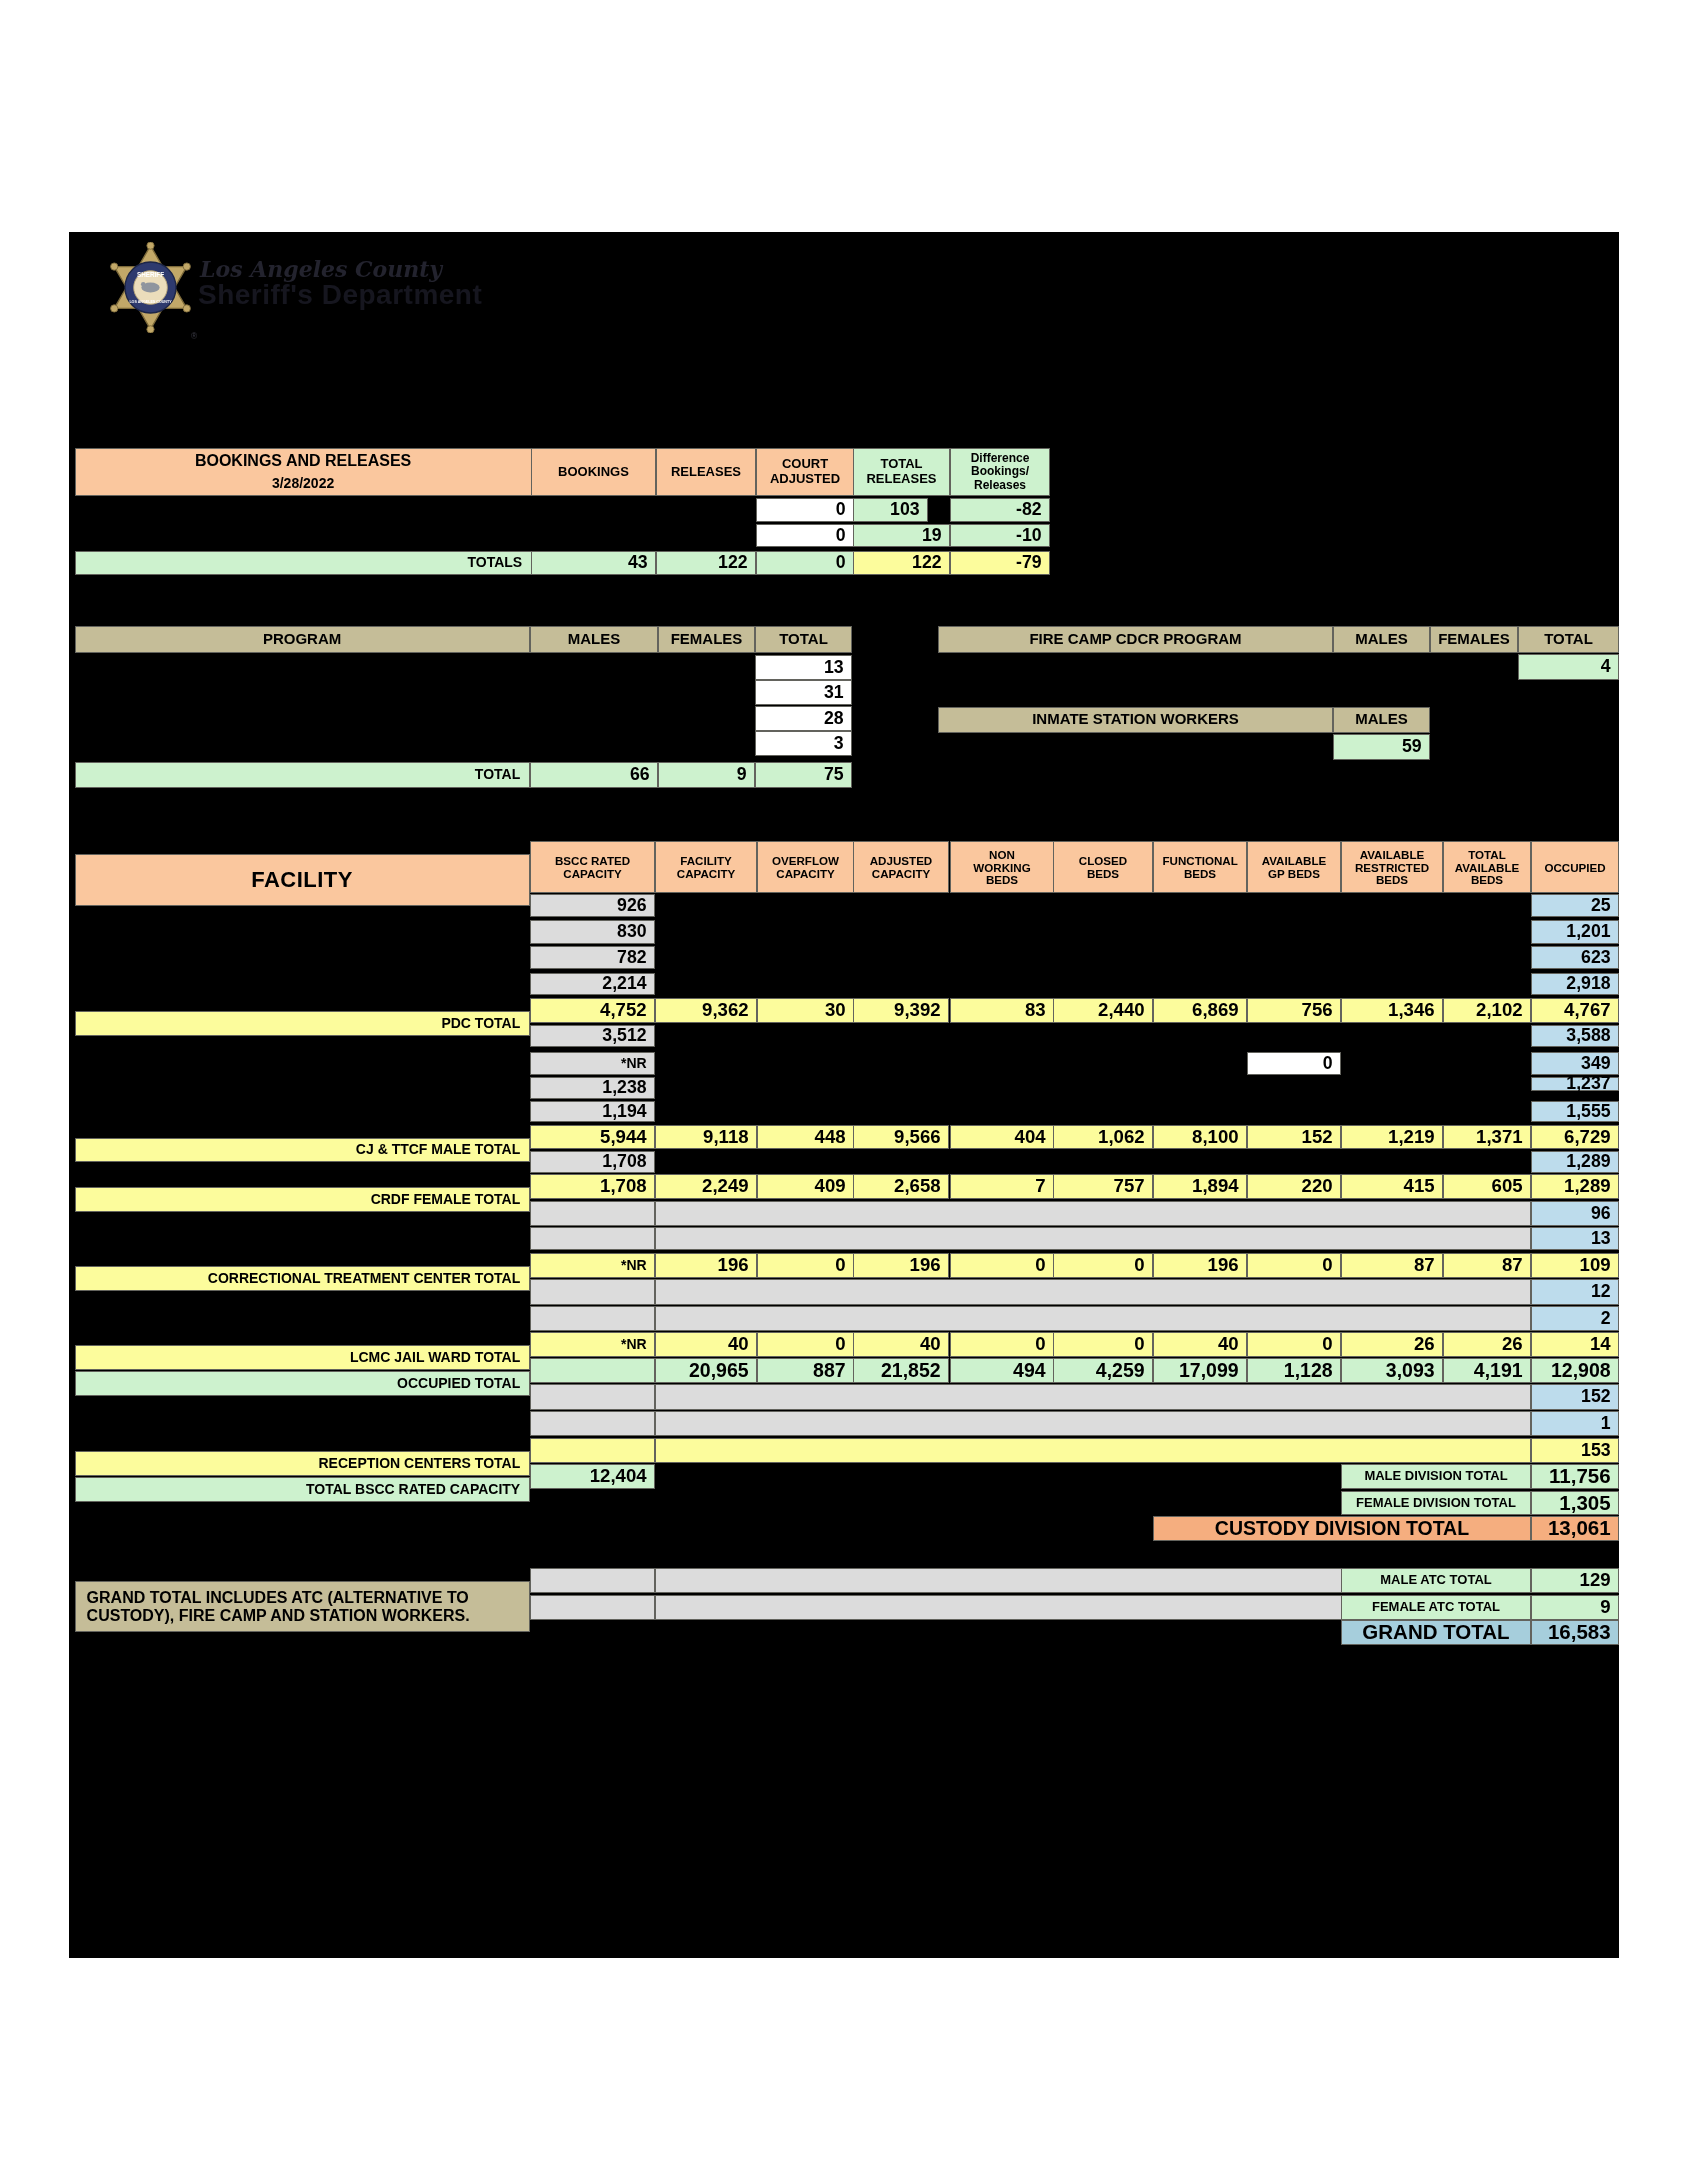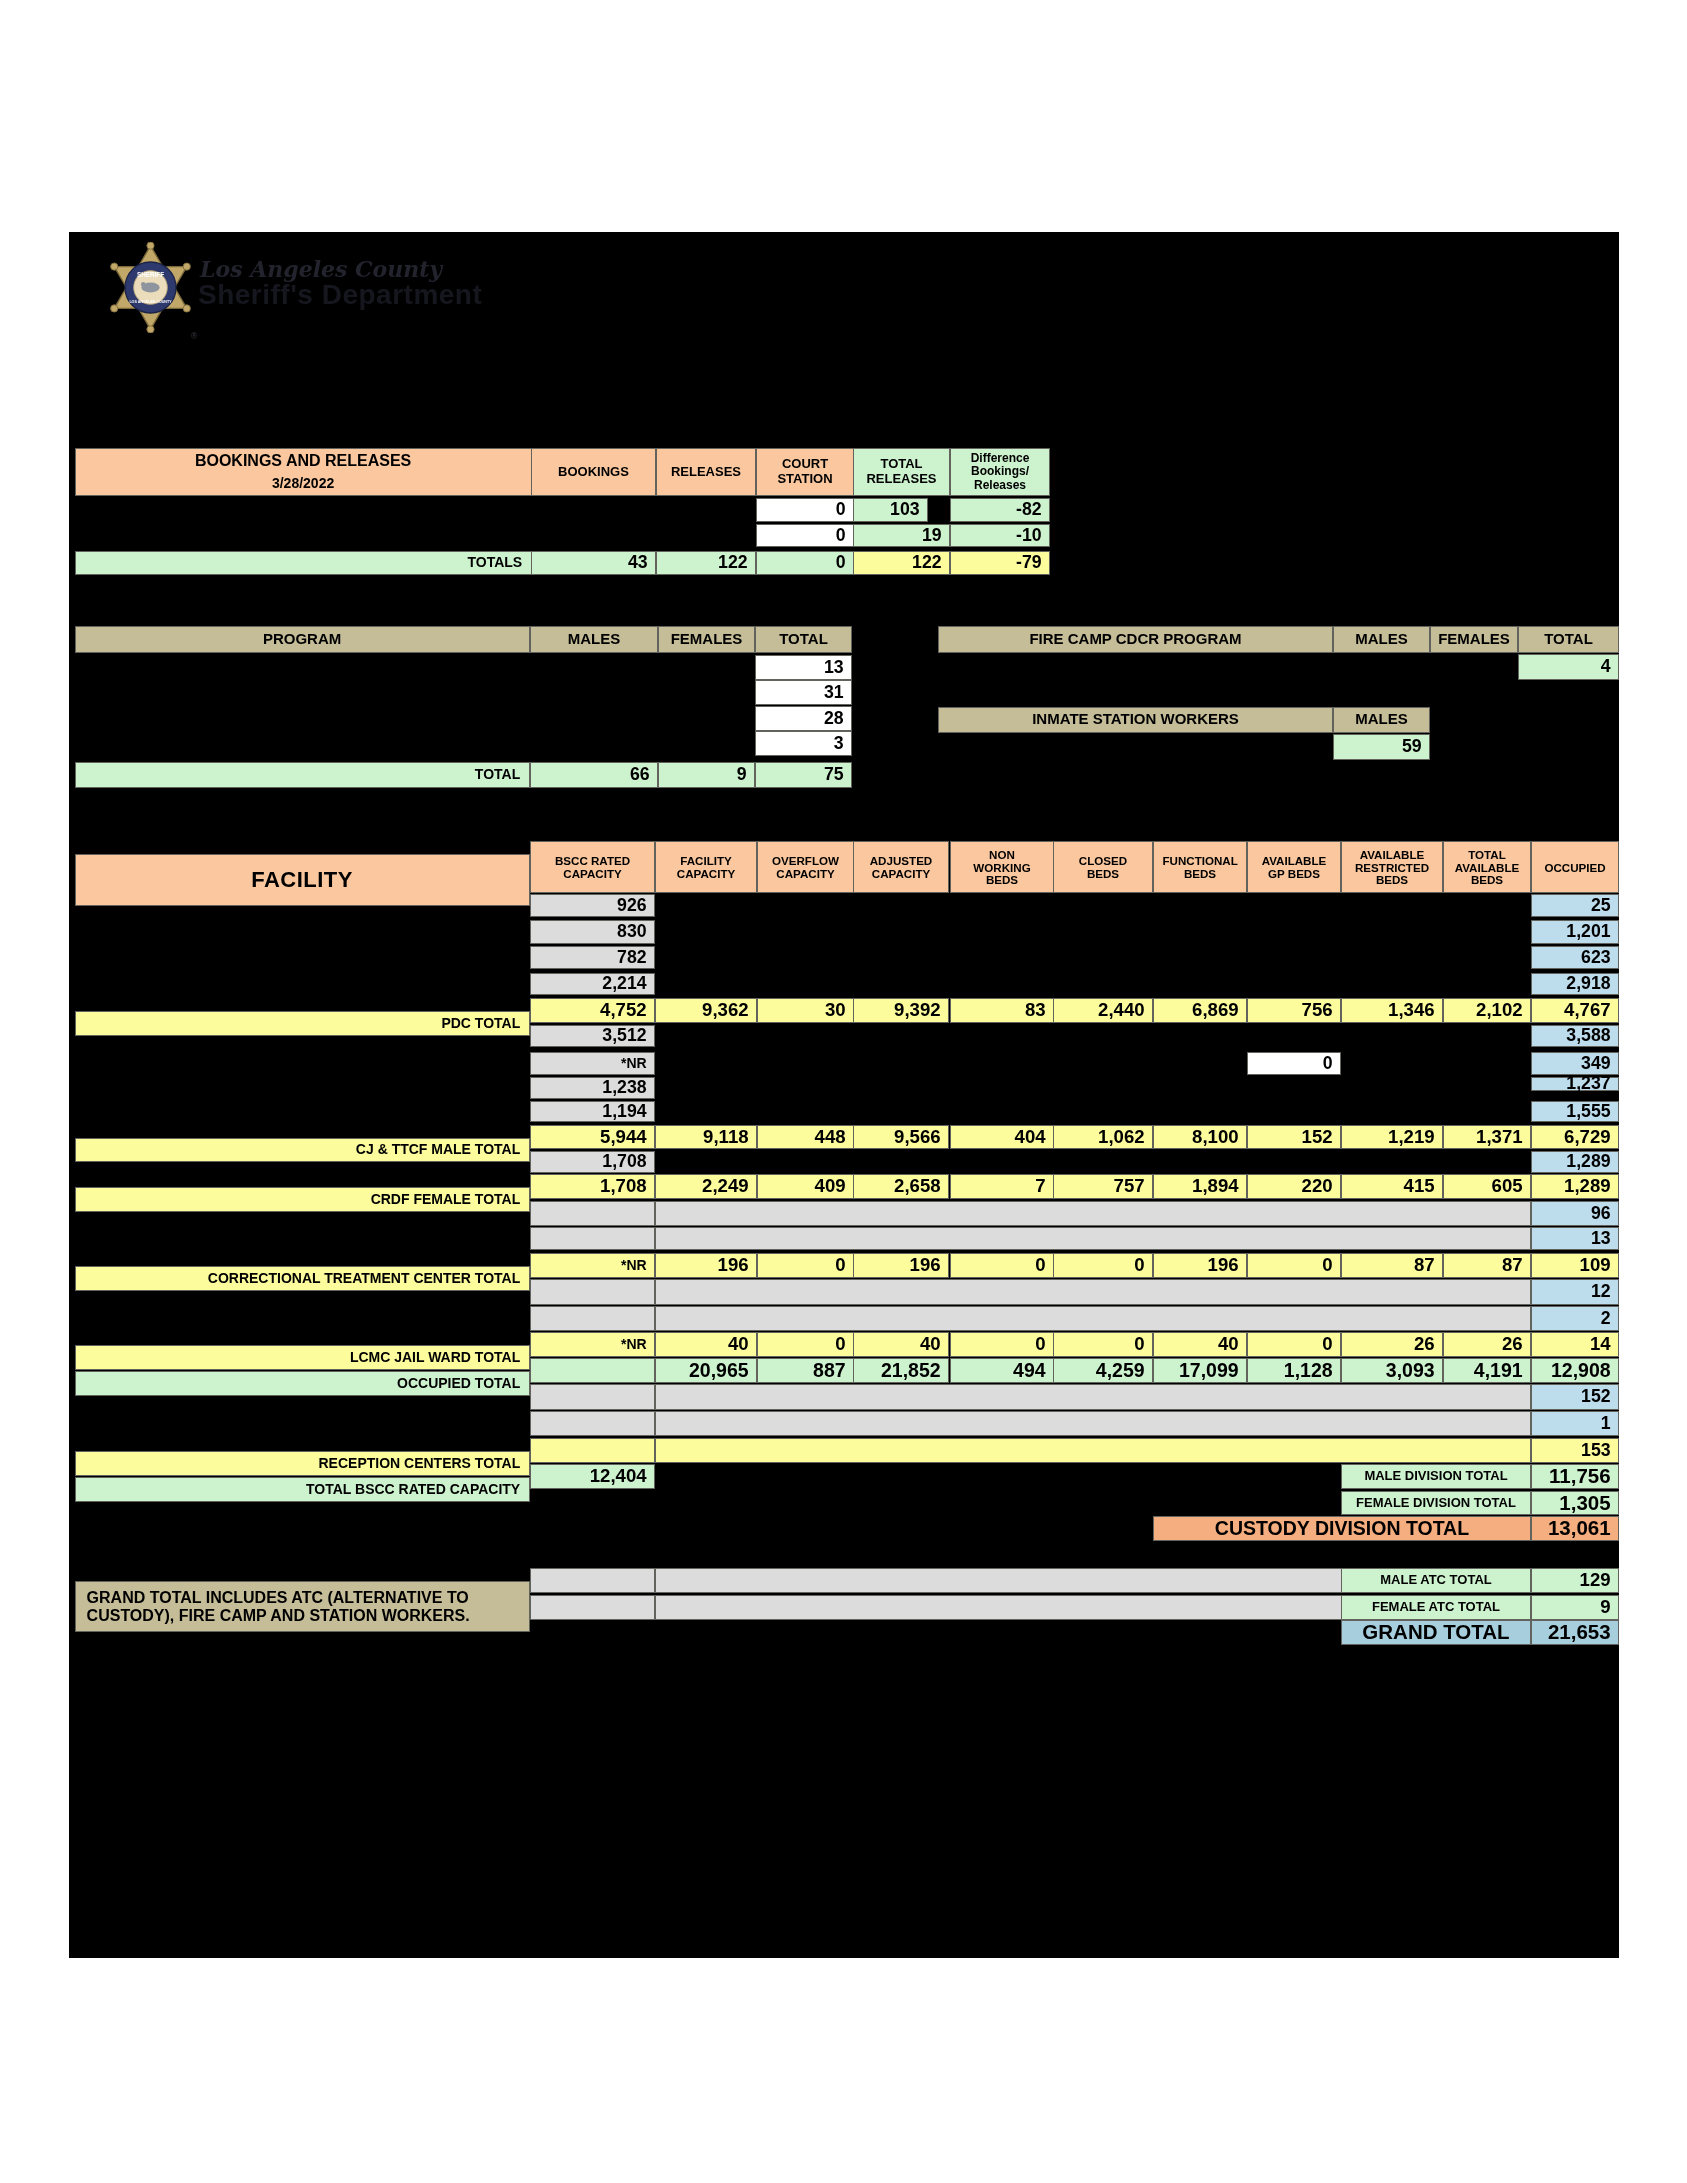--- a/index.html
+++ b/index.html
@@ -60,21 +60,21 @@
   <div class="county-script">Los Angeles County</div>
   <div class="dept-text">Sheriff's Department</div>
   <div style="position:absolute;left:122px;top:99px;font-size:8.4px;color:#3a3a44;">®</div>
 
   <div class="cell peach ctr col f34" style="left:5.6px;top:216px;width:457px;height:48px;">
     <div>BOOKINGS AND RELEASES</div>
     <div class="f30" style="margin-top:6.5px;">3/28/2022</div>
   </div>
   <div class="cell peach ctr f28" style="left:462px;top:216px;width:125px;height:48px;">BOOKINGS</div>
   <div class="cell peach ctr f28" style="left:587px;top:216px;width:100px;height:48px;">RELEASES</div>
-  <div class="cell peach ctr f28" style="left:687px;top:216px;width:98px;height:48px;padding:0 9.3px;">COURT STATION</div>
+  <div class="cell peach ctr f28" style="left:687px;top:216px;width:98px;height:48px;padding:0 9.3px;">COURT ADJUSTED</div>
   <div class="cell green ctr f28" style="left:784px;top:216px;width:97px;height:48px;padding:0 11px;">TOTAL RELEASES</div>
   <div class="cell green ctr f26" style="left:881px;top:216px;width:100px;height:48px;padding:0 10.2px;">Difference Bookings/ Releases</div>
 
   <div class="cell white num f38" style="left:687px;top:266px;width:98px;height:24px;">0</div>
   <div class="cell green num f38" style="left:784px;top:266px;width:75px;height:24px;">103</div>
   <div class="cell green num f38" style="left:881px;top:266px;width:100px;height:24px;">-82</div>
 
   <div class="cell white num f38" style="left:687px;top:292px;width:98px;height:23px;">0</div>
   <div class="cell green num f38" style="left:784px;top:292px;width:97px;height:23px;">19</div>
   <div class="cell green num f38" style="left:881px;top:292px;width:100px;height:23px;">-10</div>
@@ -281,16 +281,16 @@
   <div class="cell gray band-s" style="top:1336px;height:25px;"></div>
   <div class="cell green ctr f28 side" style="top:1336px;height:25px;">MALE ATC TOTAL</div>
   <div class="cell green num f40 fc11" style="top:1336px;height:25px;">129</div>
 
   <div class="cell gray fc1" style="top:1363px;height:25px;"></div>
   <div class="cell gray band-s" style="top:1363px;height:25px;"></div>
   <div class="cell green ctr f28 side" style="top:1363px;height:25px;">FEMALE ATC TOTAL</div>
   <div class="cell green num f40 fc11" style="top:1363px;height:25px;">9</div>
 
   <div class="cell aqua ctr f44 side" style="top:1388px;height:25px;">GRAND TOTAL</div>
-  <div class="cell aqua num f44 fc11" style="top:1388px;height:25px;">21,653</div>
+  <div class="cell aqua num f44 fc11" style="top:1388px;height:25px;">16,583</div>
 
 </div>
 
 
 </body></html>

